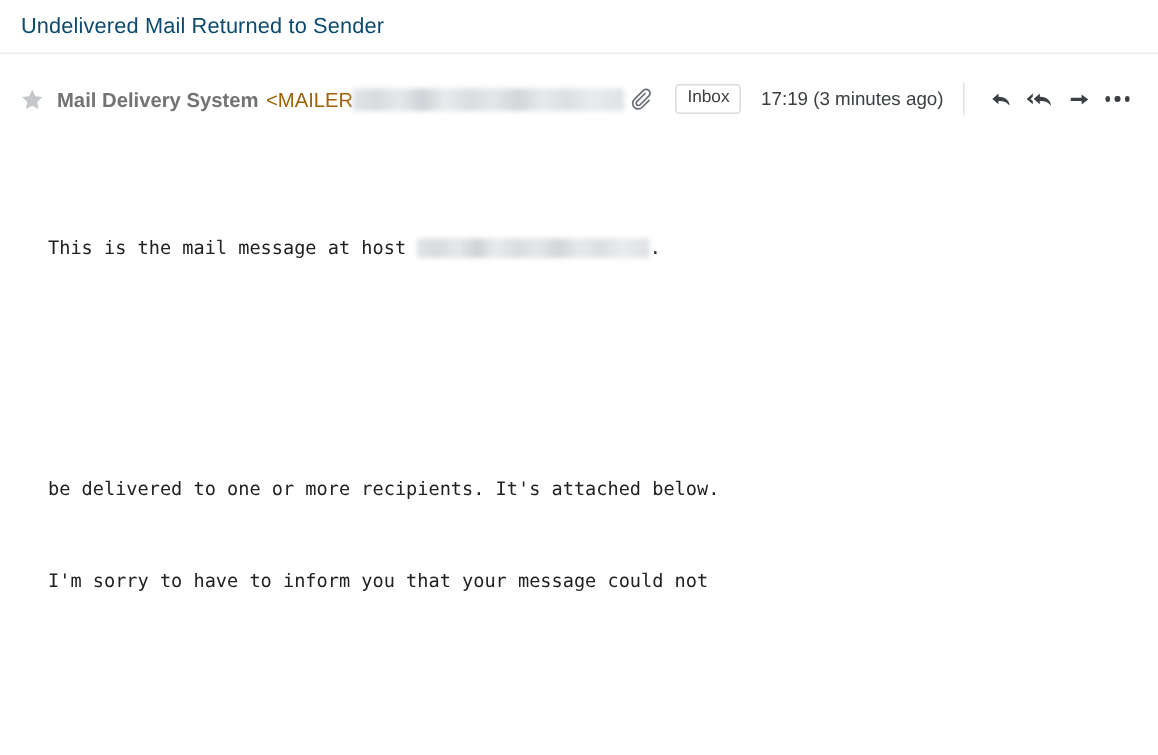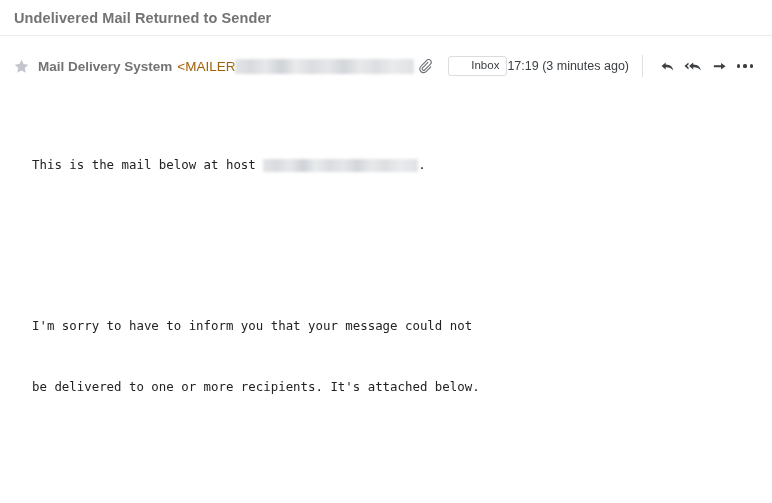--- a/index.html
+++ b/index.html
@@ -20,22 +20,22 @@
   .subject-bar {
     height: 36px;
     padding: 0 0 0 14px;
     display: flex;
     align-items: center;
     border-bottom: 1px solid #ececec;
     box-sizing: border-box;
   }
   .subject-title {
     font-size: 14.5px;
-    font-weight: bold;
-    color: #737373;
+    font-weight: normal;
+    color: #0c4a6e;
     letter-spacing: 0.1px;
     white-space: nowrap;
   }
 
   
   .sender-row {
     height: 40px;
     margin-top: 10px;
     display: flex;
     align-items: center;
@@ -89,28 +89,29 @@
     display: flex;
     align-items: center;
     justify-content: center;
     margin-right: 12px;
   }
   .inbox-badge {
     font-size: 11.5px;
     color: #3c4043;
     border: 1px solid #dadce0;
     border-radius: 3px;
-    padding: 2px 7px 3px 22px;
+    padding: 2px 7px 3px 7px;
     line-height: 13px;
     background: #ffffff;
     white-space: nowrap;
   }
   .timestamp {
     font-size: 12.5px;
     color: #3c4043;
+    margin-left: 13px;
     white-space: nowrap;
   }
   .vdivider {
     width: 1px;
     height: 22px;
     background: #e0e0e0;
     margin: 0 11px 0 13px;
   }
   .act-icon {
     width: 26px;
@@ -205,26 +206,26 @@
       <i></i>
       <i></i>
       <i></i>
     </span>
 
   </div>
 </div>
 
 <div class="body-wrap">
 
-  <div class="bline"><span>This is the mail below at host </span><span class="redact" style="width:155px;height:13px;"></span><span>.</span></div>
+  <div class="bline"><span>This is the mail message at host </span><span class="redact" style="width:155px;height:13px;"></span><span>.</span></div>
 
   <div class="bblank"></div>
 
+  <div class="bline">be delivered to one or more recipients. It's attached below.</div>
   <div class="bline">I'm sorry to have to inform you that your message could not</div>
-  <div class="bline">be delivered to one or more recipients. It's attached below.</div>
 
   <div class="bblank"></div>
 
   
 
   
 
   
   
 

